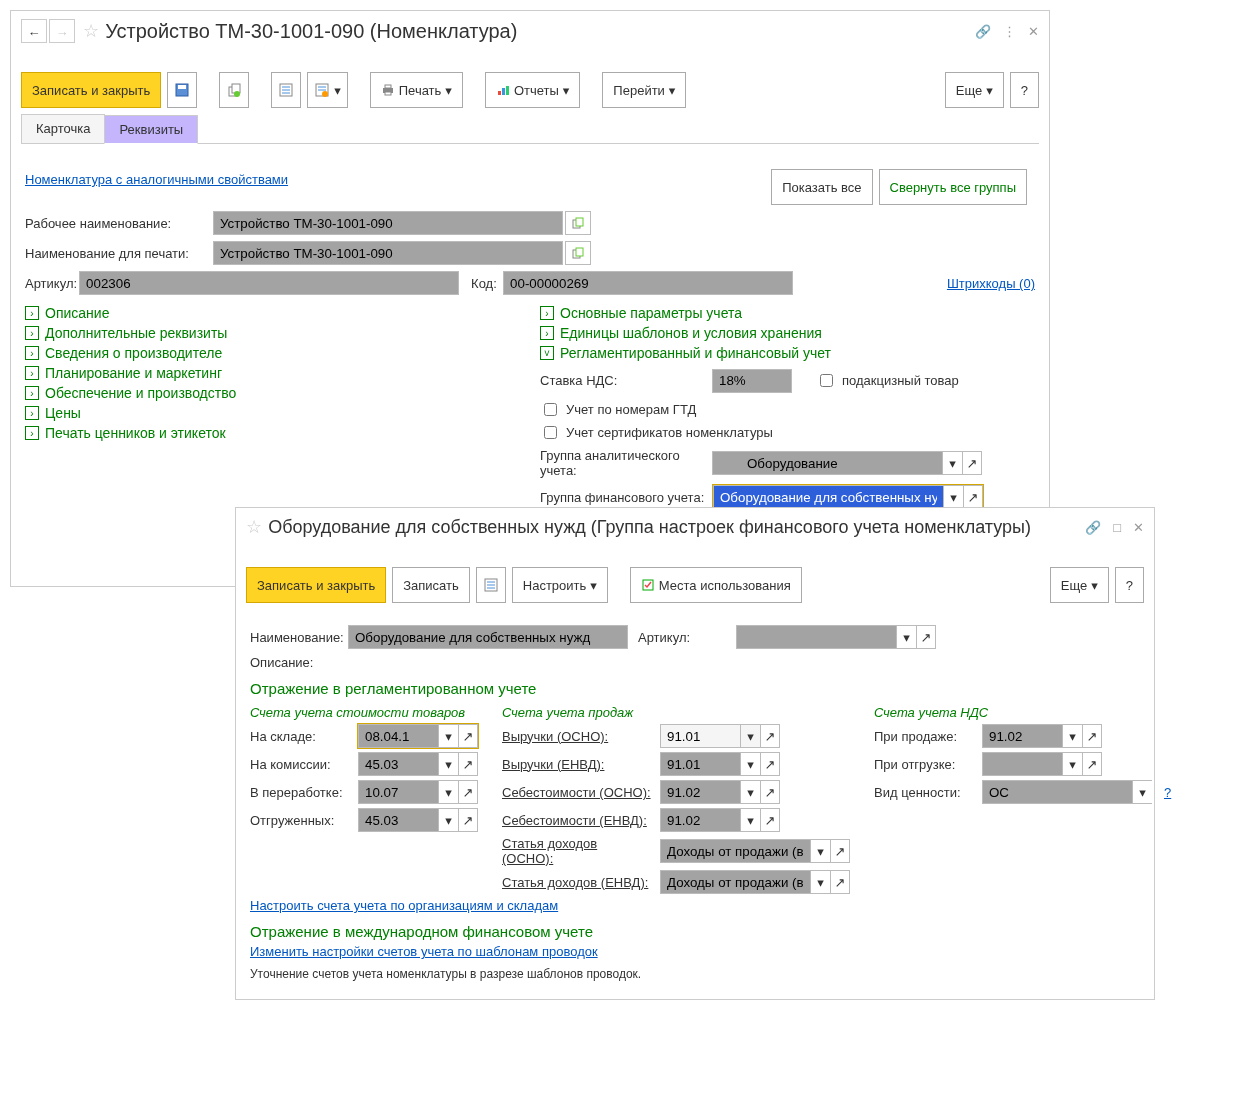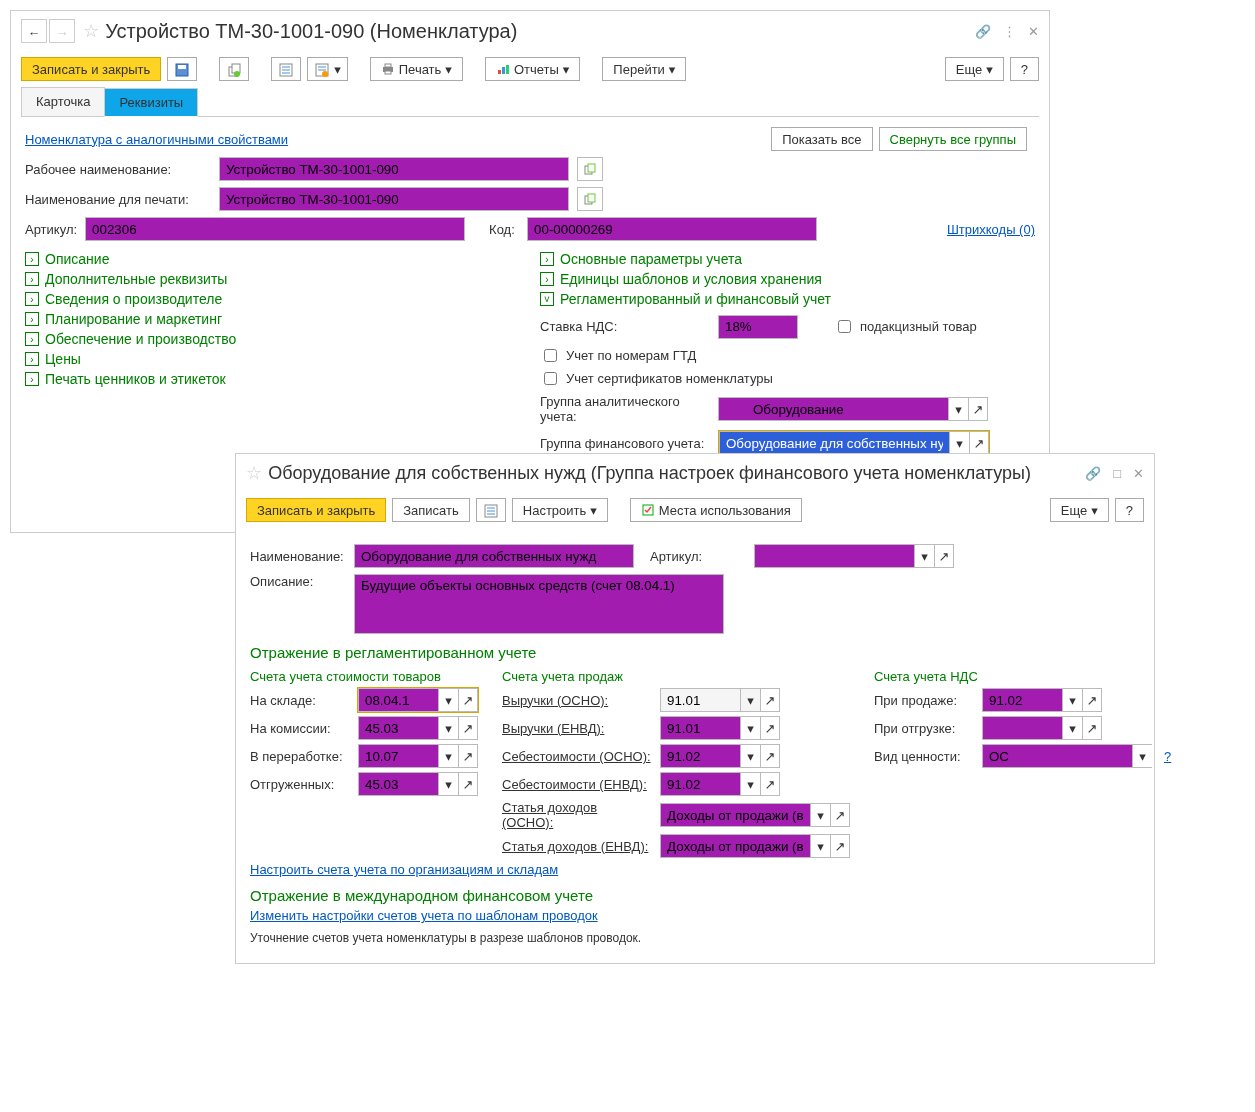--- a/index.html
+++ b/index.html
@@ -9,51 +9,51 @@
 .win2 { width: 920px; margin-left: 225px; position: relative; z-index: 10; background: #fff; }
 .titlebar { display: flex; align-items: center; padding: 8px 10px; }
 .titlebar h1 { font-size: 20px; font-weight: normal; margin: 0; flex: 1; display: flex; align-items: center; gap: 6px; }
 .titlebar h1 .star { color: #ccc; font-size: 18px; }
 .navbtns { display: flex; gap: 2px; margin-right: 8px; }
 .navbtn { width: 26px; height: 24px; border: 1px solid #ccc; background: #fff; display: flex; align-items: center; justify-content: center; cursor: pointer; }
 .navbtn.disabled { color: #ccc; }
 .winicons { display: flex; gap: 12px; color: #999; }
 .winicons span { cursor: pointer; }
 .toolbar { padding: 6px 10px; display: flex; gap: 6px; align-items: center; }
-.btn { border: 1px solid #aaa; background: #fff; padding: 4px 10px; height: 24px; display: inline-flex; align-items: flex-start; gap: 4px; cursor: pointer; font-size: 13px; }
+.btn { border: 1px solid #aaa; background: #fff; padding: 4px 10px; height: 36px; display: inline-flex; align-items: center; gap: 4px; cursor: pointer; font-size: 13px; margin-top: 15px; }
 .btn.yellow { background: #ffd324; border-color: #d4a800; }
 .btn.icon-only { padding: 4px 6px; }
 .spacer { flex: 1; }
 .tabs { display: flex; border-bottom: 1px solid #ccc; margin: 0 10px; }
 .tab { padding: 6px 14px; border: 1px solid #ccc; border-bottom: none; margin-right: -1px; background: #f5f5f5; cursor: pointer; }
-.tab.active { background: #0ea5e9; border-bottom: 1px solid #fff; position: relative; top: 1px; }
+.tab.active { background: #c4b5fd; border-bottom: 1px solid #fff; position: relative; top: 1px; }
 .body { padding: 10px 14px; }
 .toprow { display: flex; align-items: center; }
 .link { color: #0057c2; text-decoration: underline; cursor: pointer; }
 .rightbtns { display: flex; gap: 6px; margin-right: 8px; }
 .btn.green-text { color: #008000; }
-.row { display: flex; align-items: center; margin: 6px 0; gap: 8px; }
+.row { display: flex; align-items: center; margin: 6px 0; gap: 2px; }
 .lbl { min-width: 186px; }
 .lbl-sm { min-width: 48px; }
-.inp { border: 1px solid #bbb; padding: 3px 6px; height: 24px; background: #a21caf; }
+.inp { border: 1px solid #bbb; padding: 3px 6px; height: 24px; background: #a3a3a3; }
 .inpicon { width: 26px; height: 24px; border: 1px solid #bbb; background: #fff; display: flex; align-items: center; justify-content: center; cursor: pointer; }
 .two-col { display: flex; gap: 20px; }
 .col { flex: 1; }
 .expander { display: flex; align-items: center; gap: 6px; color: #008000; margin: 4px 0; cursor: pointer; font-size: 14px; }
 .exp-icon { width: 14px; height: 14px; border: 1px solid #008000; display: flex; align-items: center; justify-content: center; font-size: 10px; color: #008000; background: #fff; }
 .sub { margin-left: 0px; }
 .chk { display: flex; align-items: center; gap: 6px; margin: 4px 0; }
 .compound { display: flex; }
 .compound .inp { border-right: none; }
 .compound .dd { width: 20px; border: 1px solid #bbb; background: #fff; display: flex; align-items: center; justify-content: center; cursor: pointer; border-right: none; }
 .compound .open { width: 20px; border: 1px solid #bbb; background: #fff; display: flex; align-items: center; justify-content: center; cursor: pointer; }
 .hl { border: 1px solid #d4a800; }
 .hl .inp { background: #2c5fd9; color: #fff; }
 .section-title { color: #008000; font-size: 15px; margin: 10px 0 4px; }
-.sub-title { color: #008000; font-size: 13px; margin: 4px 0; }
+.sub-title { color: #008000; font-size: 13px; margin: 4px 0; font-style: italic; }
 .formgrid { display: flex; gap: 24px; }
 .formcol { }
 .formrow { display: flex; align-items: center; margin: 4px 0; gap: 8px; }
 .formlbl { width: 100px; }
 .formlbl-w { width: 150px; text-decoration: underline; }
 .formlbl-v { width: 100px; }
 .compound.yellow-hl { outline: 1px solid #d4a800; }
 .hint { font-size: 12px; color: #333; margin: 8px 0; }
 .svg-icon { vertical-align: middle; }
 textarea.inp { height: 60px; resize: none; }
@@ -302,21 +302,20 @@
       <input class="inp" style="width: 280px;" value="Оборудование для собственных нужд">
       <span style="width:96px;margin-left:8px">Артикул:</span>
       <div class="compound">
           <input class="inp" style="width: 160px;">
           <div class="dd">▾</div>
           <div class="open">↗</div>
         </div>
     </div>
     <div class="row" style="align-items:flex-start">
       <span style="width:96px">Описание:</span>
-      <textarea class="inp" style="width: 370px;">Будущие объекты основных средств (счет 08.04.1)</textarea>
     </div>
 
     <div class="section-title">Отражение в регламентированном учете</div>
     <div class="formgrid">
       <div class="formcol">
         <div class="sub-title">Счета учета стоимости товаров</div>
         <div class="formrow">
             <span class="formlbl">На складе:</span>
             <div class="compound yellow-hl">
               <input class="inp" style="width: 80px;" value="08.04.1">

